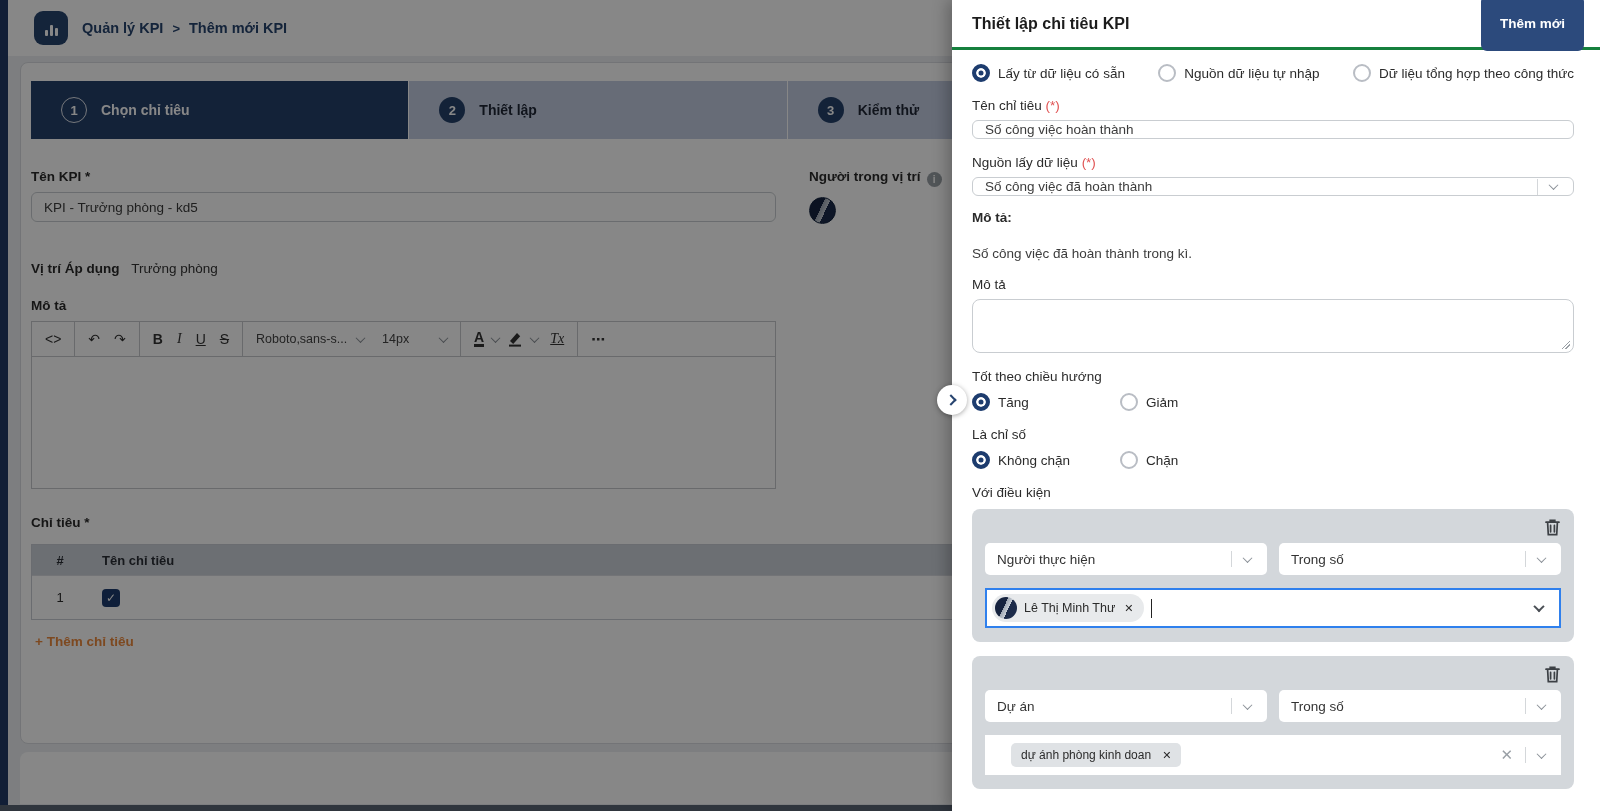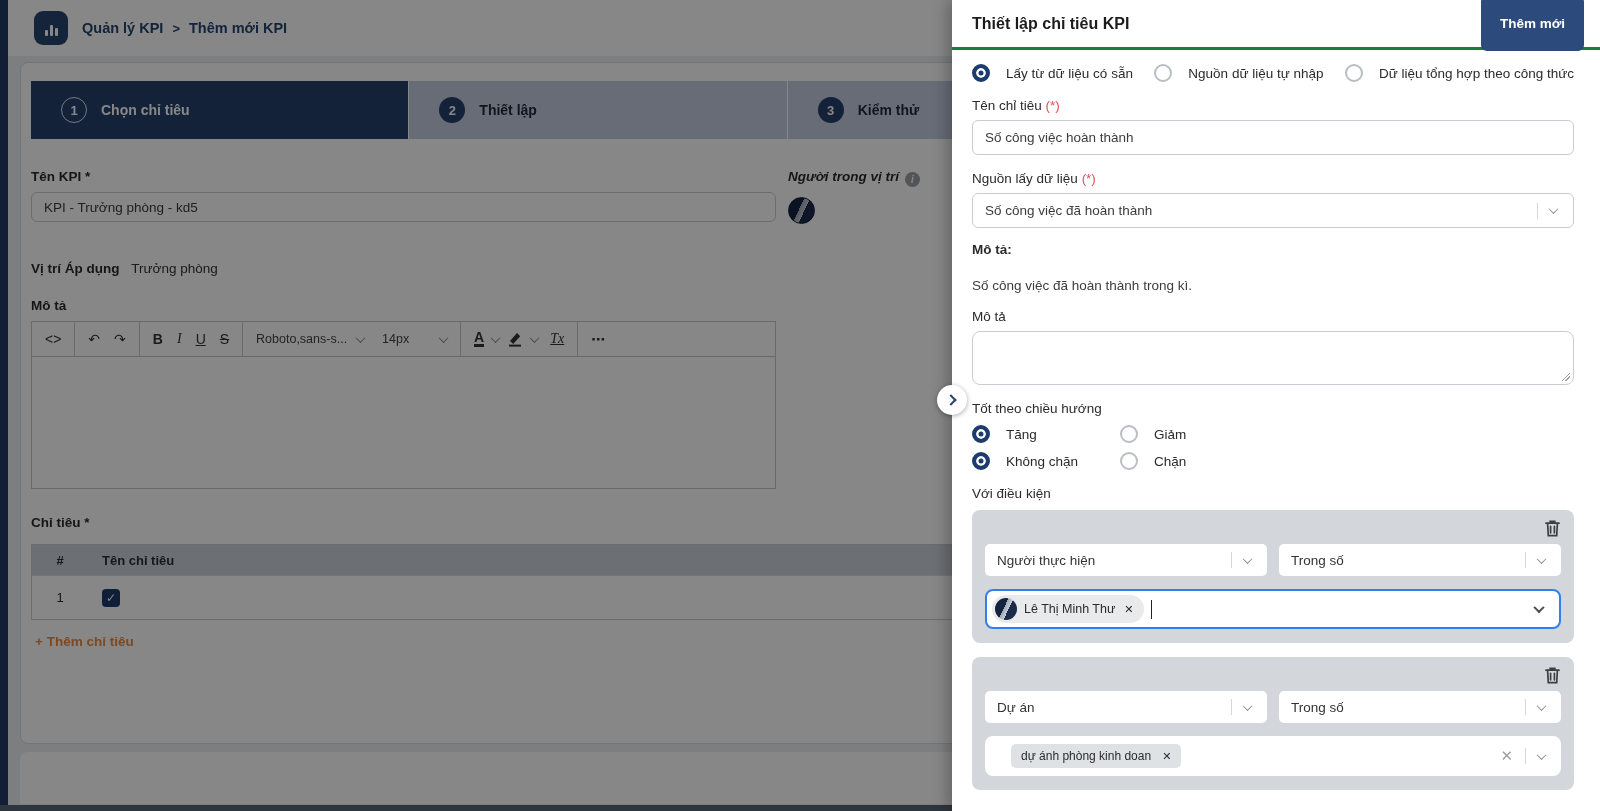--- a/index.html
+++ b/index.html
@@ -26,21 +26,21 @@
   .step + .step { margin-left:1px; }
   .step .num { width:26px; height:26px; border-radius:50%; background:#24406b; color:#fff; display:flex; align-items:center; justify-content:center; font-size:13px; font-weight:bold; flex:0 0 auto; }
   .step .lbl { font-size:14px; font-weight:bold; color:#1f2636; }
   .step.active { background:#24406b; }
   .step.active .num { background:transparent; border:1.5px solid rgba(255,255,255,.85); }
   .step.active .lbl { color:#fff; }
 
   .form-row { display:flex; }
   .field-label { font-size:13.5px; font-weight:bold; color:#2b2b2b; }
   .text-input { margin-top:8px; width:745px; height:30px; border:1px solid #c9cdd1; border-radius:6px; display:flex; align-items:center; padding-left:12px; font-size:13.5px; color:#3c3c3c; background:#fff; }
-  .pos-col { margin-left:12px;font-style:italic; }
+  .pos-col { margin-left:33px; }
   .info-icon { display:inline-block; width:15px; height:15px; border-radius:50%; background:#9aa0a6; color:#fff; font-size:10px; line-height:15px; text-align:center; font-weight:bold; vertical-align:-2px; margin-left:6px; }
   .avatar { width:27px; height:27px; border-radius:50%; margin-top:10px; background:linear-gradient(115deg,#16233f 42%, #9fa8b4 42%, #c6ccd4 58%, #1c2b4a 58%); border:1px solid #10203c; }
   .inline-pair { margin-top:37px; font-size:13.5px; }
   .inline-pair .val { font-weight:normal; margin-left:8px; color:#333; }
 
   
   .editor-wrap { margin-top:8px; width:745px; }
   .editor-toolbar { height:36px; border:1px solid #c6c9cd; display:flex; align-items:stretch; background:#fff; }
   .tb-group { display:flex; align-items:center; gap:14px; padding:0 13px; border-right:1px solid #c6c9cd; }
   .tb-group:last-child { border-right:none; }
@@ -72,46 +72,46 @@
   .collapse-btn { position:absolute; left:-15px; top:385px; width:30px; height:30px; border-radius:50%; background:#fff; box-shadow:0 1px 5px rgba(0,0,0,.35); display:flex; align-items:center; justify-content:center; z-index:11; }
   .chev-right { display:inline-block; width:8px; height:8px; border-top:2px solid #27446f; border-right:2px solid #27446f; transform:rotate(45deg); margin-left:-3px; }
 
   .panel-header { height:50px; display:flex; align-items:center; justify-content:space-between; padding:0 16px 0 20px; border-bottom:3px solid #15803d; }
   .panel-title { font-size:16px; font-weight:bold; color:#1c1c1c; }
   .btn-primary { background:#2c4a7c; color:#fff; border:none; border-radius:6px; padding:20px 19px; font-size:13.5px; font-weight:bold; font-family:inherit; }
 
   .panel-body { padding:14px 26px 0 20px; position:relative; }
 
   .radio-row { display:flex; justify-content:space-between; align-items:center; }
-  .radio-item { display:flex; align-items:center; gap:16px; font-size:13.5px; color:#2b2b2b; }
+  .radio-item { display:flex; align-items:center; gap:8px; font-size:13.5px; color:#2b2b2b; }
   .radio { width:18px; height:18px; border-radius:50%; border:2px solid #b9bdc4; background:#fff; flex:0 0 auto; }
   .radio.on { border:4px solid #1d3c6e; background:#1d3c6e; box-shadow:inset 0 0 0 2.5px #fff; }
 
   .p-label { margin-top:16px; font-size:13.5px; color:#2b2b2b; }
   .req { color:#e05252; }
-  .p-input { margin-top:7px; height:35px; border:1px solid #c9cdd1; border-radius:6px; display:flex; align-items:center; padding-left:12px; font-size:13.5px; color:#3c3c3c; background:#fff; }
+  .p-input { margin-top:7px; height:19px; border:1px solid #c9cdd1; border-radius:6px; display:flex; align-items:center; padding-left:12px; font-size:13.5px; color:#3c3c3c; background:#fff; }
   .p-select { position:relative; padding-right:41px; }
   .sel-tools { position:absolute; right:0; top:0; bottom:0; display:flex; align-items:center; gap:12px; padding-right:16px; }
   .vline { width:1px; height:16px; background:#d4d7da; }
 
   .ro-label { margin-top:14px; font-size:13.5px; font-weight:bold; }
   .ro-value { margin-top:21px; font-size:13.5px; color:#3c3c3c; }
   .p-textarea { margin-top:7px; height:54px; border:1px solid #c9cdd1; border-radius:8px; background:#fff; position:relative; }
   .resize-grip { position:absolute; right:3px; bottom:3px; width:9px; height:9px;
     background:linear-gradient(135deg, transparent 50%, #9aa0a6 50%, #9aa0a6 57%, transparent 57%, transparent 72%, #9aa0a6 72%, #9aa0a6 79%, transparent 79%); }
 
   .radio-pair { display:flex; margin-top:9px; }
   .radio-pair .radio-item:first-child { width:148px; }
 
   .cond-card { margin-top:9px; background:#d3d7db; border-radius:8px; padding:34px 13px 14px; position:relative; }
   .cond-card + .cond-card { margin-top:14px; }
   .trash-btn { position:absolute; top:9px; right:13px; width:18px; height:18px; display:flex; align-items:center; justify-content:center; }
   .cond-selects { display:flex; gap:12px; }
   .cond-select { flex:1; height:32px; background:#fff; border-radius:5px; display:flex; align-items:center; padding-left:12px; font-size:13.5px; color:#333; position:relative; }
-  .multi-select { margin-top:13px; height:40px; background:#fff; border-radius:8px; display:flex; align-items:center; padding:0 84px 0 18px; position:relative; }
+  .multi-select { margin-top:13px; height:40px; background:#fff; border-radius:0; display:flex; align-items:center; padding:0 84px 0 18px; position:relative; }
   .multi-select.focused { border:2px solid #2f80ed; padding-left:5px; }
   .ms-tools { position:absolute; right:0; top:0; bottom:0; display:flex; align-items:center; gap:12px; padding-right:16px; }
   .chev-dark { border-color:#4a4f55; border-width:2px; width:8px; height:8px; }
   .clear-x { color:#9aa0a6; font-size:15px; }
   .tag-pill { display:flex; align-items:center; background:#e8eaec; border-radius:14px; padding:3px 10px 3px 3px; gap:7px; font-size:12.5px; color:#2b2b2b; }
   .tag-pill .tag-avatar { width:22px; height:22px; border-radius:50%; background:linear-gradient(115deg,#16233f 42%, #9fa8b4 42%, #c6ccd4 58%, #1c2b4a 58%); }
   .tag-x { font-weight:bold; font-size:11px; color:#2b2b2b; margin-left:2px; }
   .tag-rect { display:flex; align-items:center; background:#dfe2e5; border-radius:5px; padding:5px 10px; gap:9px; font-size:12px; color:#2b2b2b; margin-left:8px; }
   .text-cursor { width:1.5px; height:19px; background:#222; margin-left:7px; }
 
@@ -291,20 +291,21 @@
       <div class="radio-item">
         <span class="radio on"></span>
         <span>Tăng</span>
       </div>
       <div class="radio-item">
         <span class="radio"></span>
         <span>Giảm</span>
       </div>
     </div>
 
+    <div class="p-label">Là chỉ số</div>
     <div class="radio-pair">
       <div class="radio-item">
         <span class="radio on"></span>
         <span>Không chặn</span>
       </div>
       <div class="radio-item">
         <span class="radio"></span>
         <span>Chặn</span>
       </div>
     </div>

